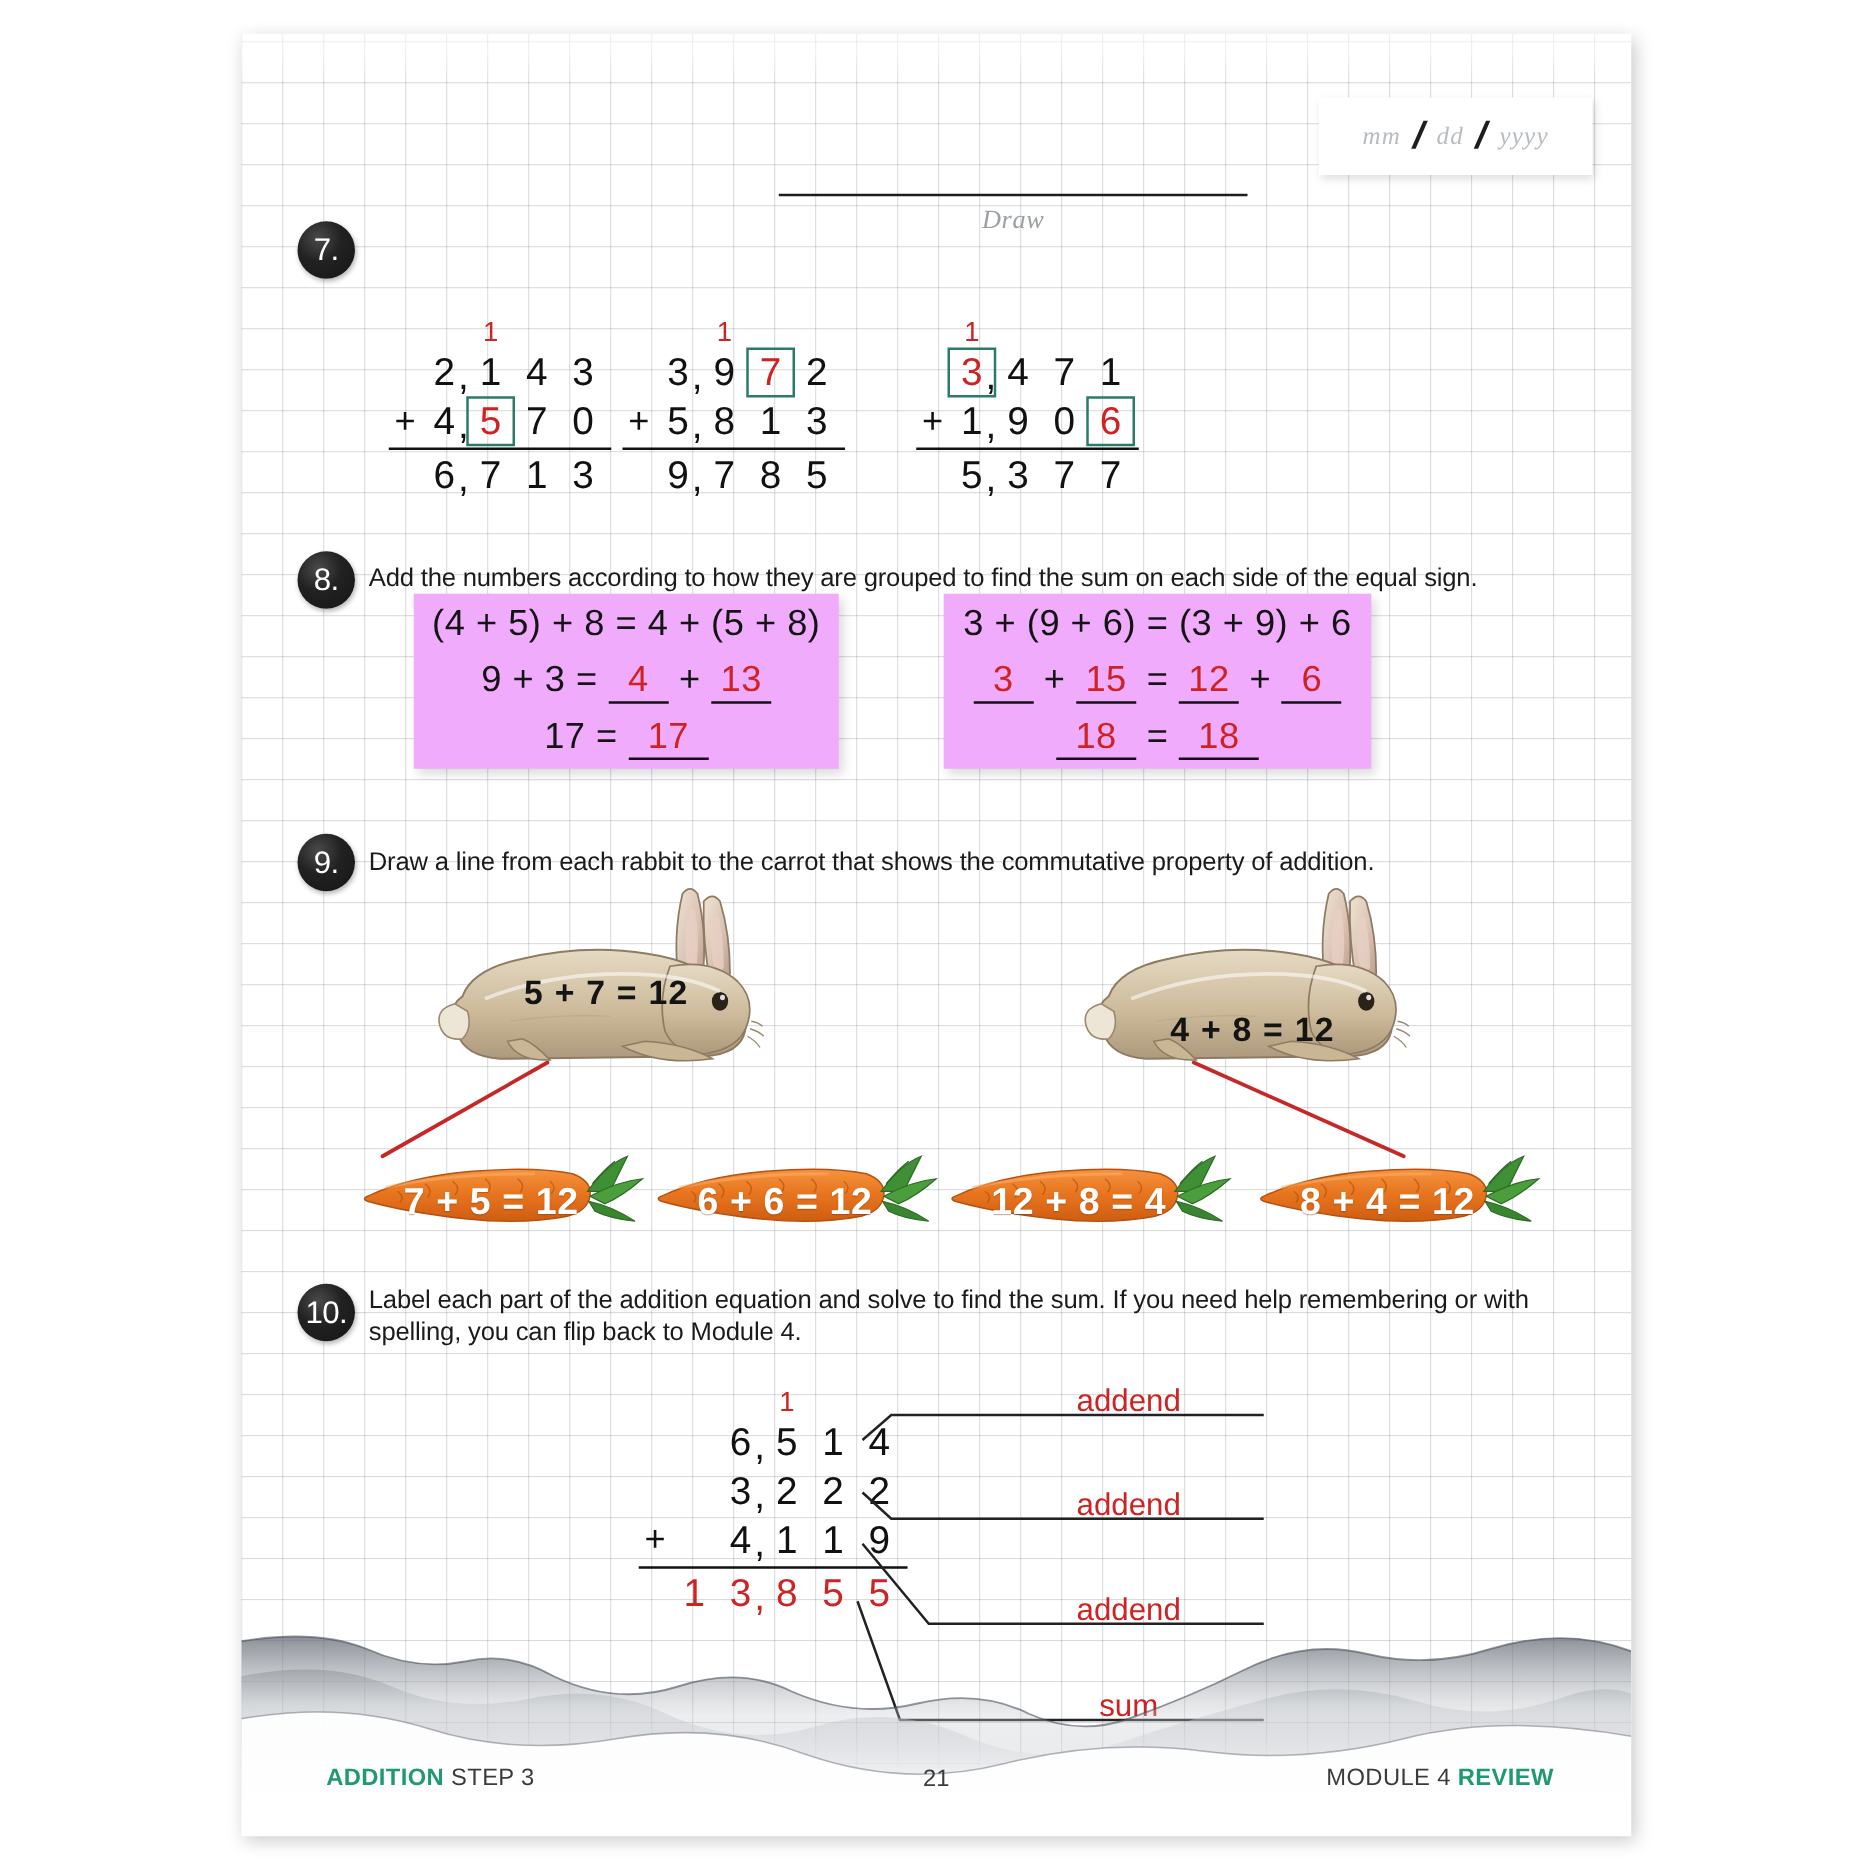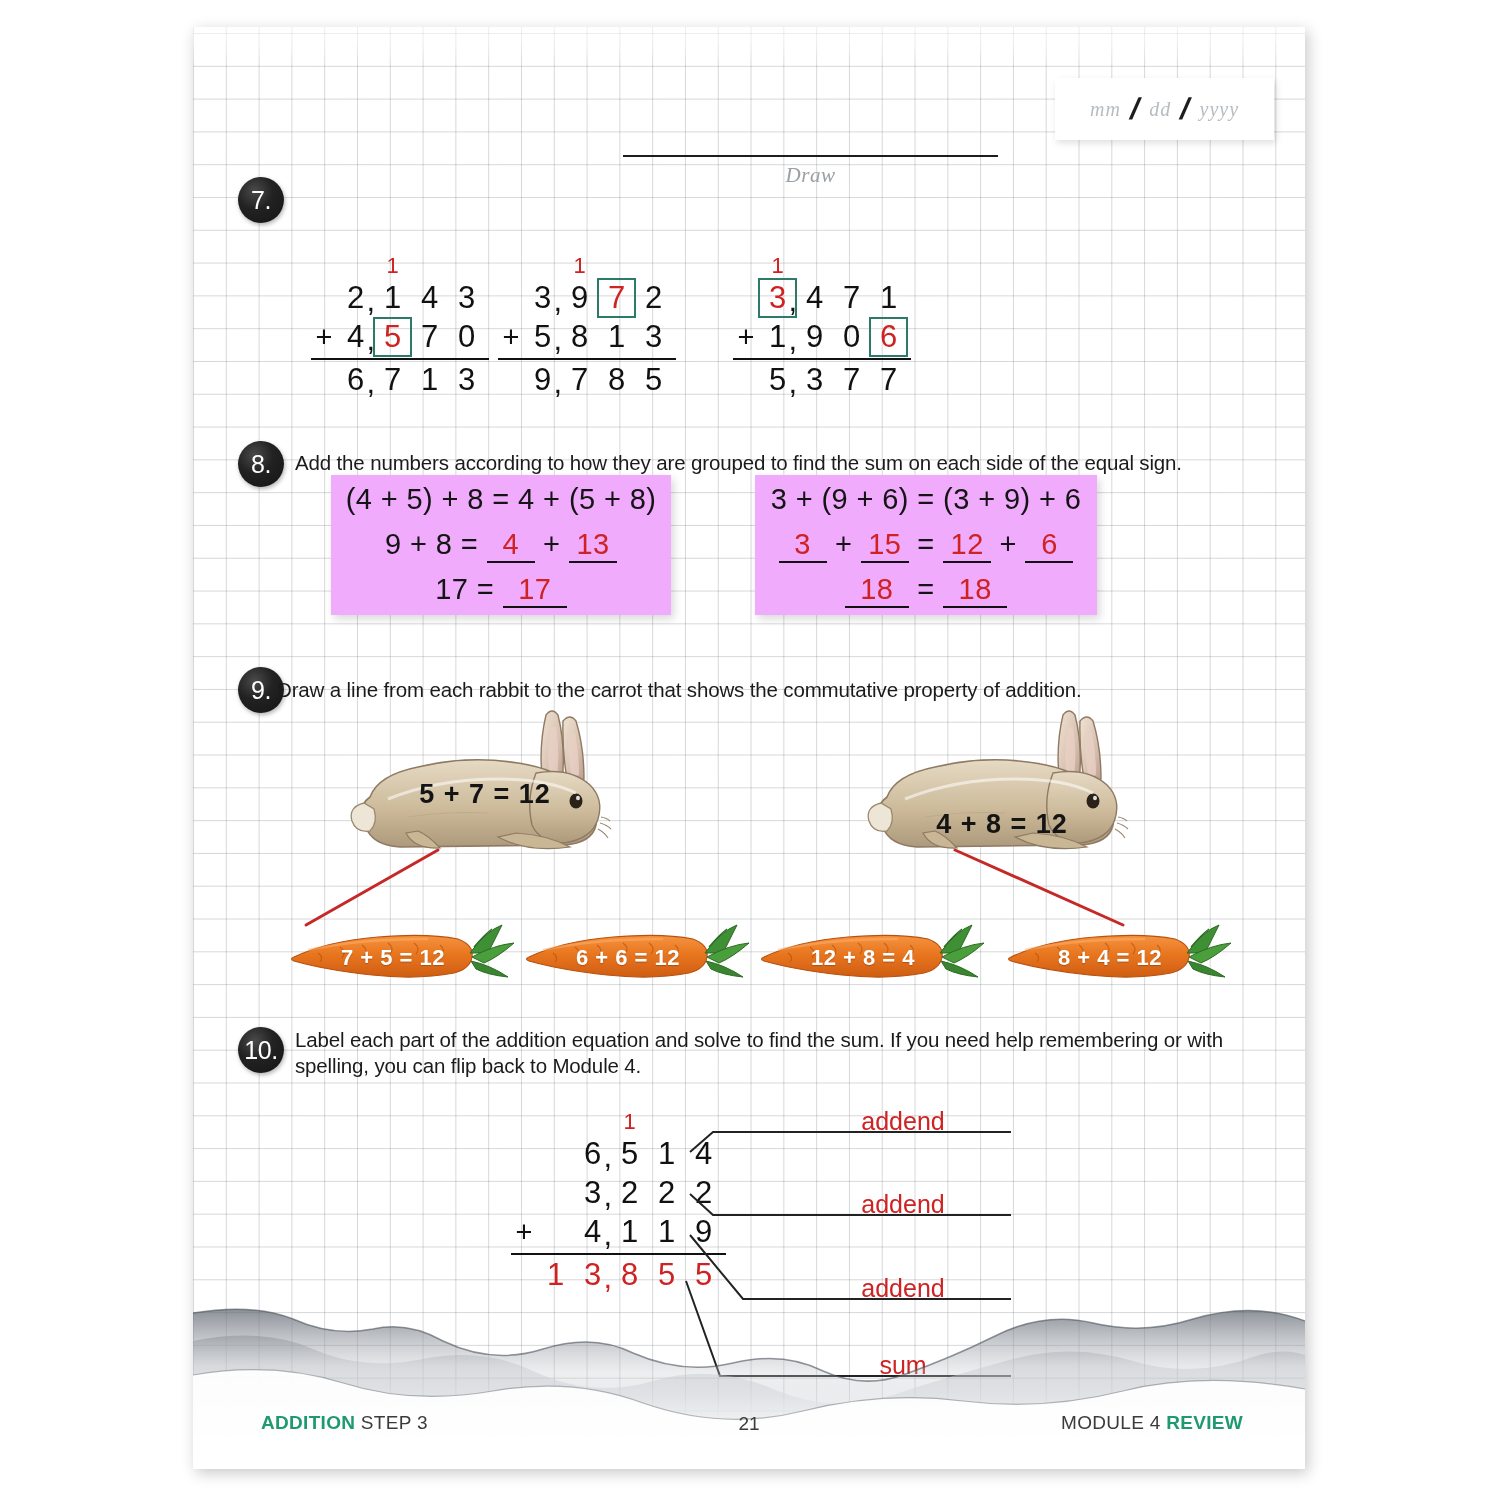--- a/index.html
+++ b/index.html
@@ -105,21 +105,21 @@
   }
   
   .bunny{ position:absolute; }
   .bunny-eq{
     position:absolute; font-size:27px; font-weight:700; color:#141414;
     font-family:"Liberation Sans", sans-serif; letter-spacing:1px;
     white-space:nowrap;
   }
   .carrot{ position:absolute; }
   .carrot-eq{
-    position:absolute; font-size:22px; font-weight:700; color:#fff;
+    position:absolute; font-size:30px; font-weight:700; color:#fff;
     font-family:"Liberation Sans", sans-serif; letter-spacing:.5px;
     white-space:nowrap; text-shadow:0 1px 1px rgba(120,50,0,.45);
   }
   
   .lbl{
     position:absolute; color:#cf2222; font-size:25px;
     font-family:"Liberation Sans", sans-serif; text-align:center;
   }
   
   .footer{
@@ -248,21 +248,21 @@
         </div>
       </div>
     </div>
 
   <div class="qnum" style="left:45px; top:414px;">8.</div>
   <div class="qtext" style="left:102px; top:423px; width:960px;">Add the numbers according to how they are grouped to find the sum on each side of the equal sign.</div>
 
   <div class="card" style="left:138px; top:448px; width:340px; height:140px;">
     <div class="eqline" style="margin-bottom:12px;">(4 + 5) + 8 = 4 + (5 + 8)</div>
     <div class="eqline" style="margin-bottom:10px;">
-      <span>9 + 8 =</span>
+      <span>9 + 3 =</span>
       <span class="blank">4</span>
       <span>+</span>
       <span class="blank">13</span>
     </div>
     <div class="eqline">
       <span>17 =</span>
       <span class="blank" style="min-width:56px;">17</span>
     </div>
   </div>
 
@@ -278,21 +278,21 @@
       <span class="blank">6</span>
     </div>
     <div class="eqline">
       <span class="blank" style="min-width:56px;">18</span>
       <span>=</span>
       <span class="blank" style="min-width:56px;">18</span>
     </div>
   </div>
 
   <div class="qnum" style="left:45px; top:640px;">9.</div>
-  <div class="qtext" style="left:84px; top:650px; width:960px;">Draw a line from each rabbit to the carrot that shows the commutative property of addition.</div>
+  <div class="qtext" style="left:102px; top:650px; width:960px;">Draw a line from each rabbit to the carrot that shows the commutative property of addition.</div>
 
   <svg style="position:absolute;left:0;top:0;width:1112px;height:1442px;pointer-events:none;">
     <line x1="245" y1="823" x2="113" y2="898" stroke="#c62828" stroke-width="3" stroke-linecap="round"></line>
     <line x1="762" y1="823" x2="930" y2="898" stroke="#c62828" stroke-width="3" stroke-linecap="round"></line>
   </svg>
 
   <div class="bunny" style="left:155px; top:680px;">
     <svg width="275" height="155" viewBox="0 0 275 155">
       <defs>
         <linearGradient id="furA" x1="0" y1="0" x2="0" y2="1">

